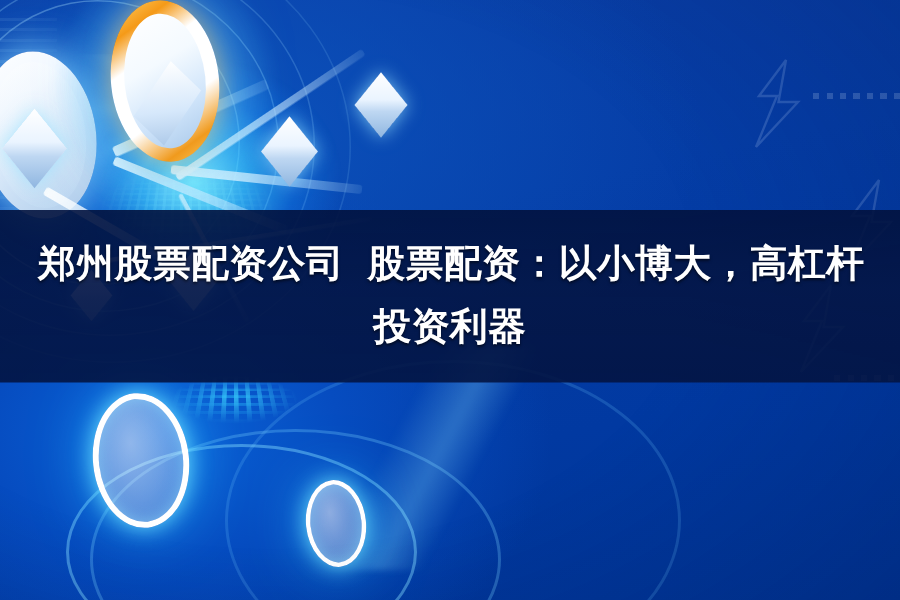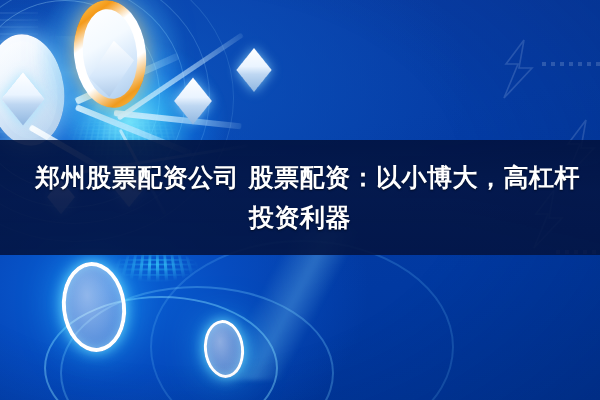--- a/index.html
+++ b/index.html
@@ -204,21 +204,21 @@
   }
   .title-band .band-inner{
     position:absolute;inset:0;padding:0 20px;
     display:flex;flex-direction:column;justify-content:center;align-items:center;
   }
   .title-line{
     color:#ffffff;font-weight:700;font-size:25px;line-height:40px;
     letter-spacing:.5px;white-space:nowrap;
     text-shadow:0 1px 2px rgba(0,0,0,.55);
   }
-  .title-line.l1{align-self:stretch;text-align:right;padding-left:2px;}
+  .title-line.l1{align-self:stretch;text-align:center;padding-left:2px;font-family:Liberation Mono, monospace;}
   .title-line.l2{align-self:center;}
 </style>
 </head>
 <body>
 
 <div id="banner">
 
   <div class="bg-base"></div>
 
   <div class="chevron chev1">

